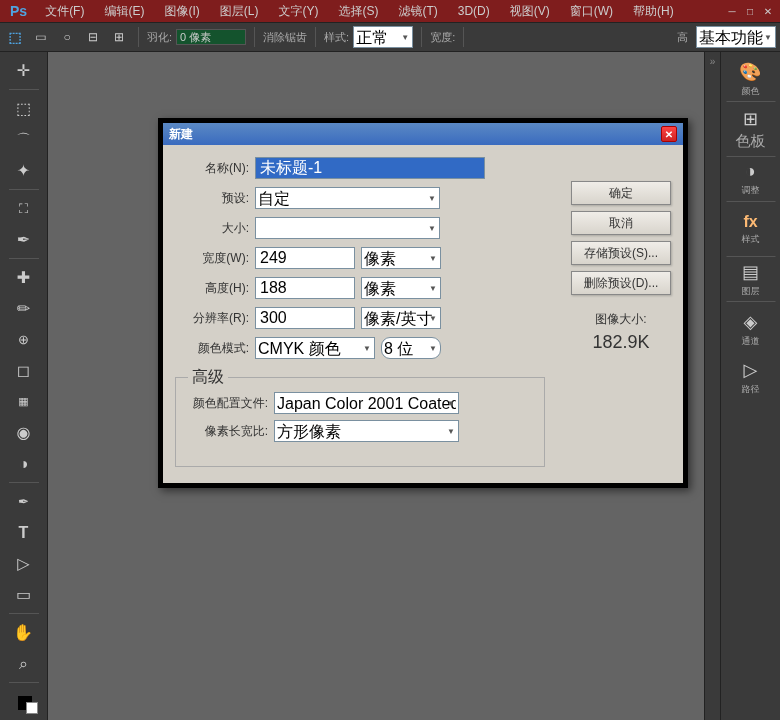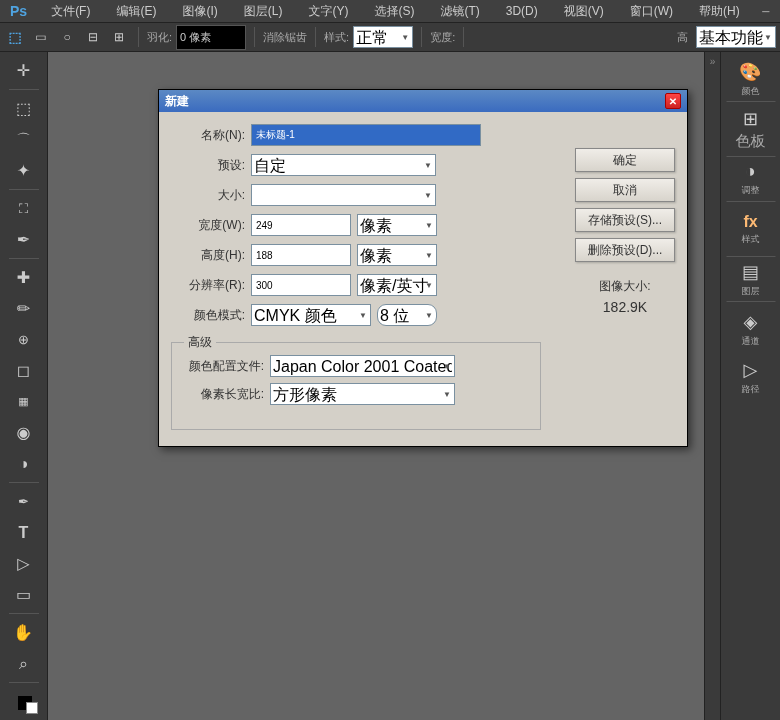--- a/index.html
+++ b/index.html
@@ -8,28 +8,28 @@
       height: 720px;
       overflow: hidden;
       font-family: 'Microsoft YaHei', SimHei, Arial, sans-serif;
       font-size: 12px;
       background: #2b2b2b;
       position: relative;
     }
 
     
     .menu-bar {
-      background: #404040;
+      background: #7f1d1d;
       height: 22px;
       display: flex;
       align-items: center;
       padding: 0 4px;
       color: #cccccc;
       font-size: 12px;
-      gap: 10px;
+      gap: 4px;
     }
     .menu-item {
       padding: 2px 8px;
       cursor: pointer;
       white-space: nowrap;
     }
     .ps-logo {
       color: #4fa3e0;
       font-weight: bold;
       font-size: 14px;
@@ -64,24 +64,24 @@
       border-top: 1px solid #222;
       border-bottom: 1px solid #222;
     }
     .options-sep {
       width: 1px;
       height: 20px;
       background: #555;
       margin: 0 4px;
     }
     .options-input {
-      background: #000000;
+      background: #14532d;
       border: 1px solid #555;
       color: #ccc;
-      height: 25px;
+      height: 16px;
       width: 60px;
       padding: 0 3px;
       font-size: 11px;
     }
     .options-label { color: #aaa; font-size: 11px; }
     .tool-icon-btn {
       width: 22px;
       height: 22px;
       display: flex;
       align-items: center;
@@ -130,25 +130,25 @@
     .canvas-area {
       flex: 1;
       background: #646464;
       position: relative;
       overflow: hidden;
     }
 
     
     .dialog {
       position: absolute;
-      top: 37px;
+      top: 66px;
       left: 110px;
       width: 530px;
       background: #d4d0c8;
-      border: 1px solid #000000;
+      border: 5px solid #000000;
       box-shadow: 3px 3px 8px rgba(0,0,0,0.5);
     }
     .dialog-titlebar {
       background: linear-gradient(to bottom, #5b89c4, #3a6bbf);
       height: 22px;
       display: flex;
       align-items: center;
       padding: 0 6px;
       color: white;
       font-size: 12px;
@@ -181,21 +181,21 @@
       text-align: right;
       color: #333;
       font-size: 12px;
       padding-right: 6px;
     }
     .dialog-input {
       background: white;
       border: 1px solid #7a90a0;
       height: 22px;
       padding: 4px 4px;
-      font-size: 10px;
+      font-size: 16px;
       outline: none;
     }
     .dialog-input.selected {
       background: #316ac5;
       color: white;
     }
     .dialog-select {
       background: white;
       border: 1px solid #7a90a0;
       height: 22px;
@@ -241,21 +241,21 @@
     }
 
     
     .advanced-group {
       border: 1px solid #aaa;
       margin: 4px 0;
       padding: 4px 8px 8px 8px;
       background: #d4d0c8;
     }
     .advanced-legend {
-      font-size: 12px;
+      font-size: 16px;
       color: #333;
       padding: 0 4px;
       margin-left: 4px;
     }
 
     .color-swatch {
       width: 16px;
       height: 16px;
       border: 1px solid #666;
       background: white;
@@ -423,21 +423,21 @@
       <div class="dialog-body" style="position:relative;">
 
         <div class="dialog-right-btns">
           <button class="dialog-btn">确定</button>
           <button class="dialog-btn">取消</button>
           <button class="dialog-btn" style="min-width:100px;">存储预设(S)...</button>
           <button class="dialog-btn" style="min-width:100px;">删除预设(D)...</button>
 
           <div style="text-align:center;margin-top:10px;">
             <div style="font-size:12px;color:#333;">图像大小:</div>
-            <div style="font-size:14px;color:#333;margin-top:4px;">182.9K</div>
+            <div style="font-size:18px;color:#333;margin-top:4px;">182.9K</div>
           </div>
         </div>
 
         <div style="width:370px;">
 
           <div class="dialog-row">
             <div class="dialog-label" style="width:80px;">名称(N):</div>
             <input class="dialog-input selected" style="width: 230px;" value="未标题-1">
           </div>
 

